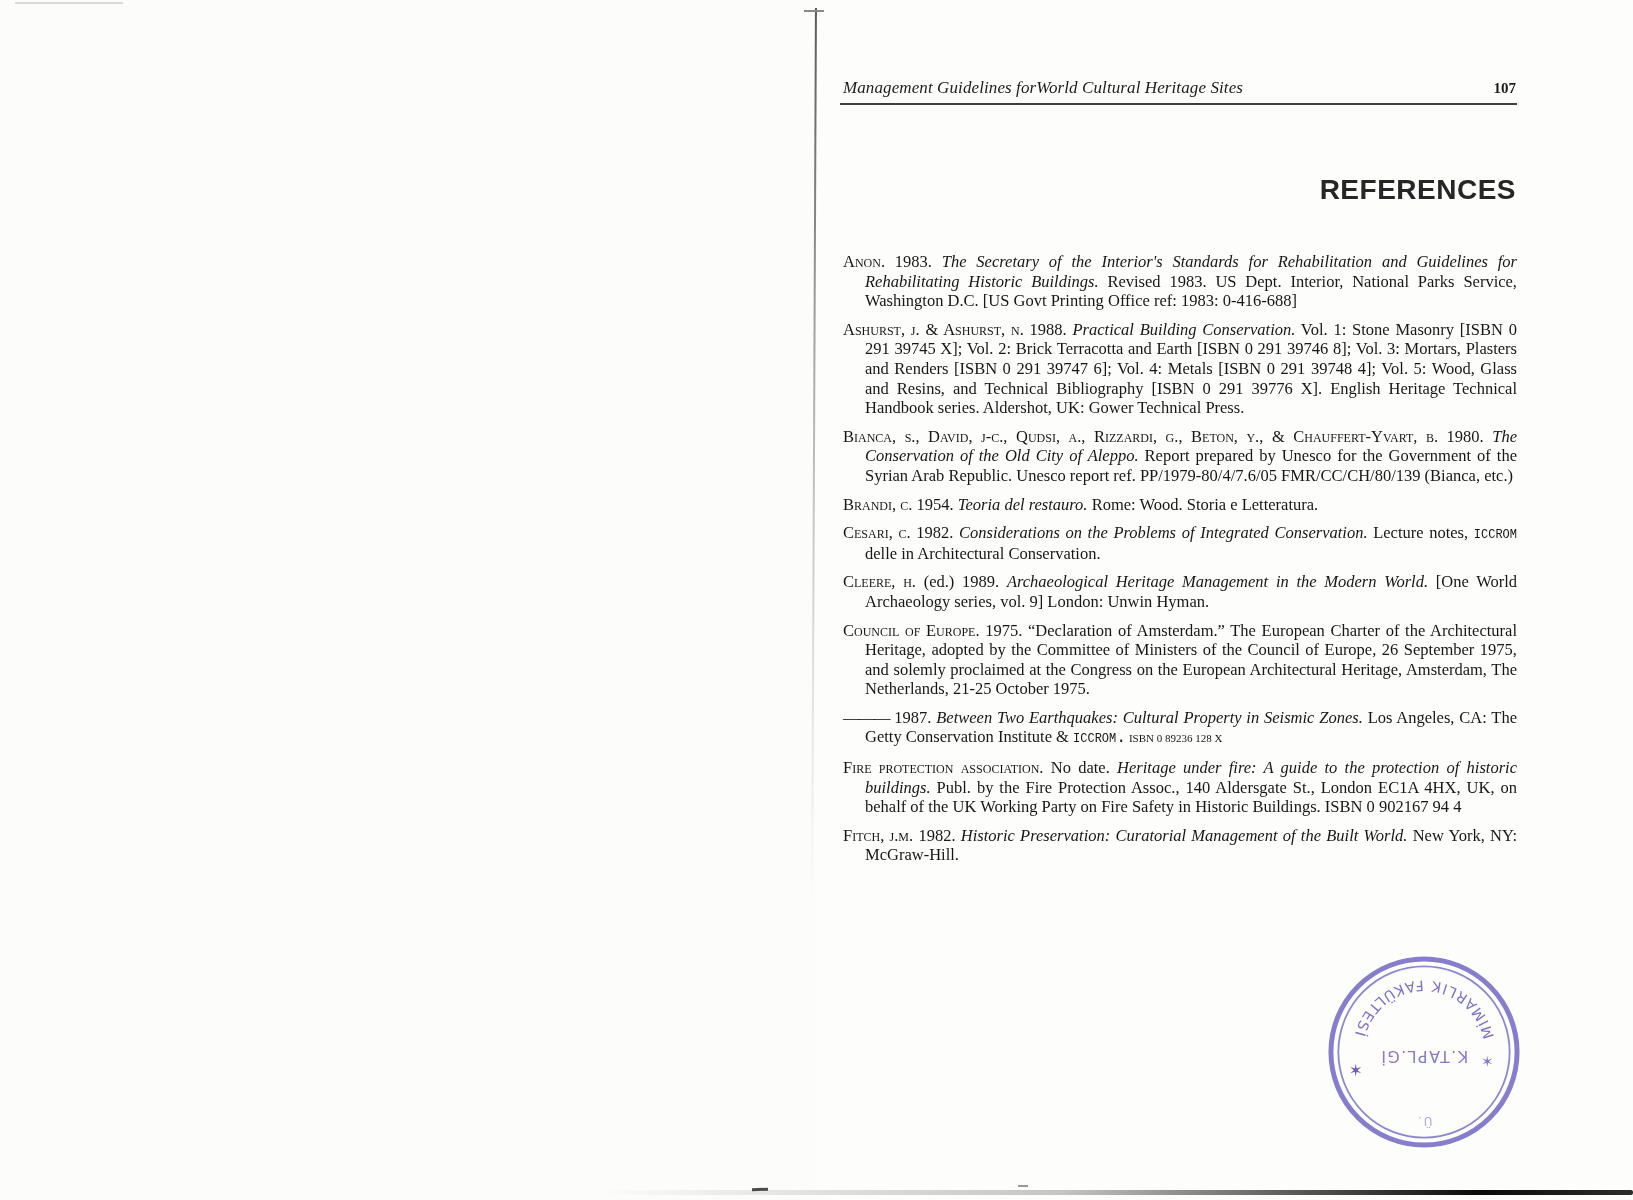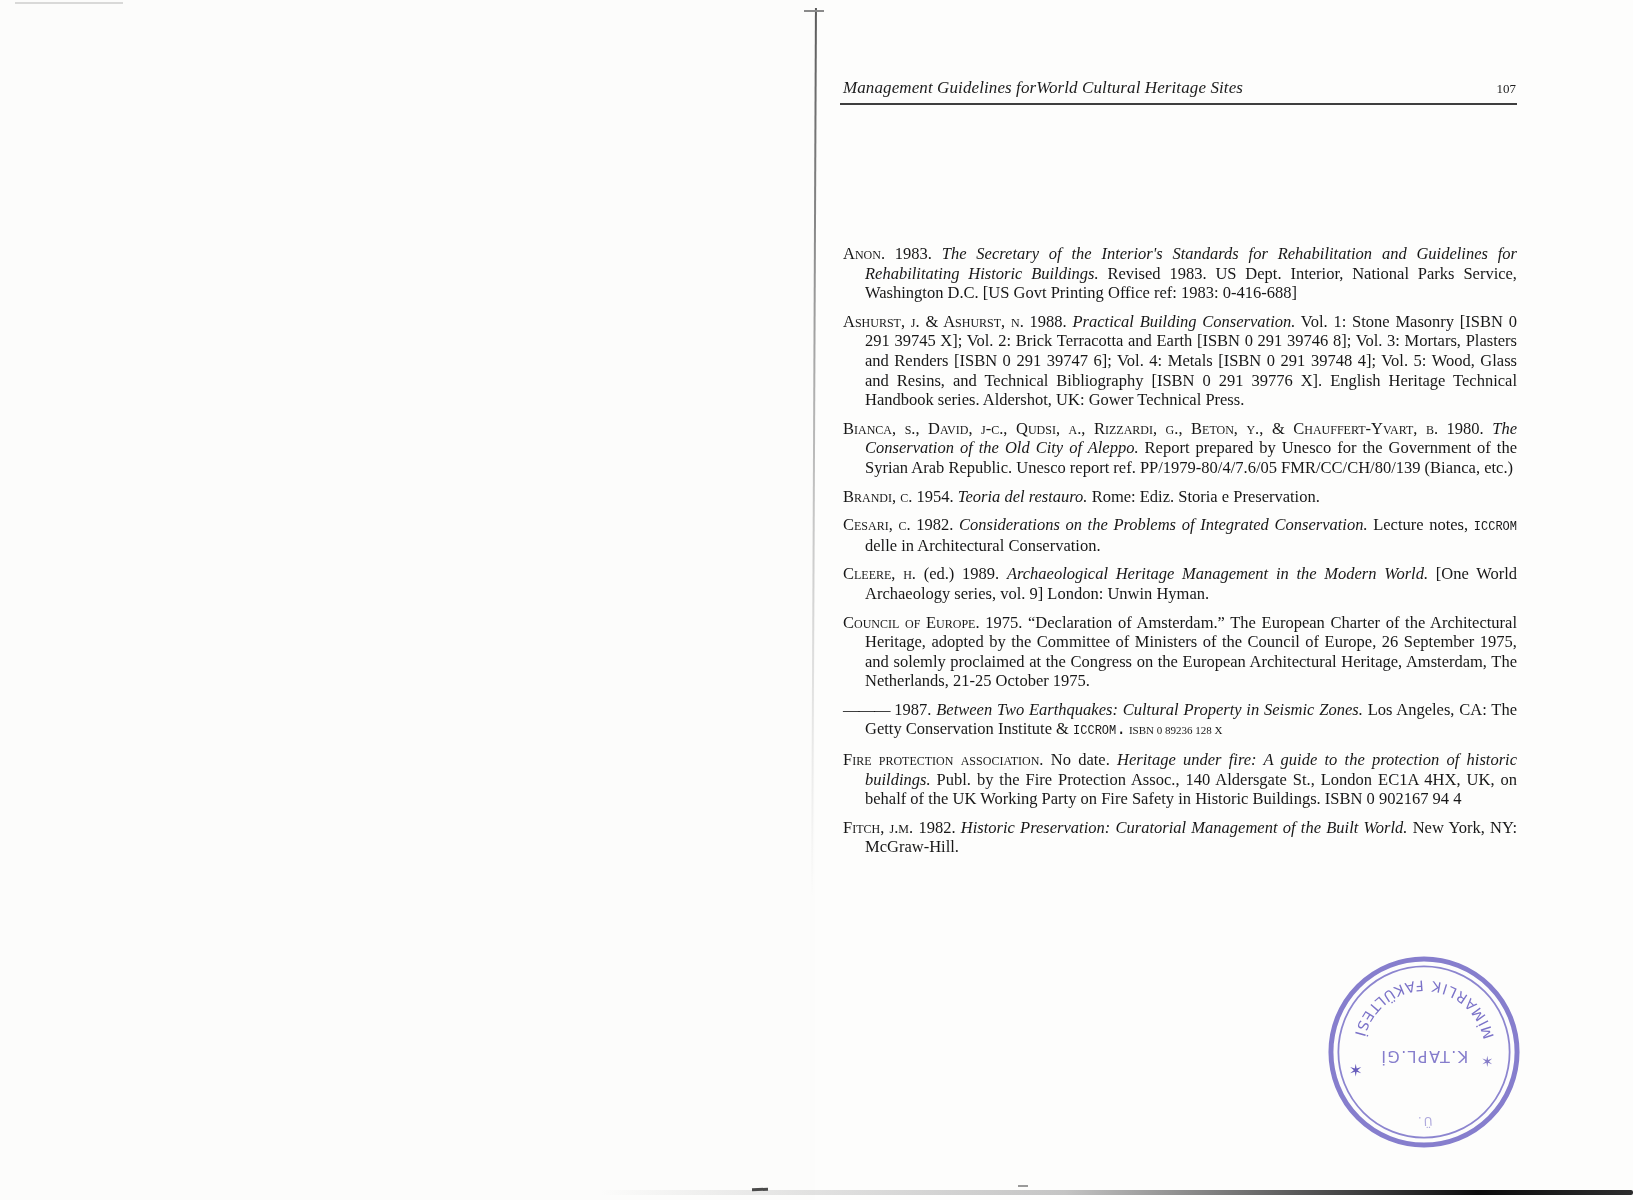--- a/index.html
+++ b/index.html
@@ -27,33 +27,33 @@
   }
   .scan-speck-1 { position:absolute; left:752px; top:1188px; width:16px; height:3px; background:#4b4b4b; transform:rotate(-2deg); }
   .scan-speck-2 { position:absolute; left:1018px; top:1185px; width:10px; height:2px; background:#9a9a9a; }
 
   
   .page-header {
     position:absolute; left:843px; top:78px; width:673px;
     display:flex; justify-content:space-between; align-items:baseline;
   }
   .running-title { font-style:italic; font-size:17px; letter-spacing:.1px; color:#1c1c1c; }
-  .page-number   { font-size:13px; color:#1c1c1c; }
+  .page-number   { font-size:15px; color:#1c1c1c;font-weight:bold; }
   .header-rule   { position:absolute; left:840px; top:103px; width:677px; height:2px; background:#3e3e3e; }
 
   
   .references-title {
     position:absolute; left:843px; top:174px; width:673px;
     text-align:right;
     font-family:"Liberation Sans", sans-serif;
     font-weight:bold; font-size:28px; letter-spacing:.5px; color:#262626;
   }
 
   
-  .references-list { position:absolute; left:843px; top:244px; width:674px; }
+  .references-list { position:absolute; left:843px; top:252px; width:674px; }
   .ref {
     margin:0 0 9px 0;
     font-size:16.5px; line-height:19.6px;
     text-align:justify;
     padding-left:22px; text-indent:-22px;
     color:#171717;
   }
   .run-sc    { font-variant:small-caps; }
   .run-scall { text-transform:lowercase; font-variant:small-caps;font-family:Liberation Mono, monospace; }
   .run-it    { font-style:italic; }
@@ -81,26 +81,27 @@
 
   <div class="page-crease"></div>
   <div class="crease-top-tick"></div>
 
   <div class="page-header">
     <span class="running-title">Management Guidelines forWorld Cultural Heritage Sites</span>
     <span class="page-number">107</span>
   </div>
   <div class="header-rule"></div>
 
+  <div class="references-title">REFERENCES</div>
 
   <div class="references-list" id="references-list">
       <p class="ref"><span class="run-sc">Anon.</span><span class="run-n"> 1983. </span><span class="run-it">The Secretary of the Interior's Standards for Rehabilitation and Guidelines for Rehabilitating Historic Buildings.</span><span class="run-n"> Revised 1983. US Dept. Interior, National Parks Service, Washington D.C. [US Govt Printing Office ref: 1983: 0-416-688]</span></p>
       <p class="ref"><span class="run-sc">Ashurst, j. &amp; Ashurst, n.</span><span class="run-n"> 1988. </span><span class="run-it">Practical Building Conservation.</span><span class="run-n"> Vol. 1: Stone Masonry [ISBN 0 291 39745 X]; Vol. 2: Brick Terracotta and Earth [ISBN 0 291 39746 8]; Vol. 3: Mortars, Plasters and Renders [ISBN 0 291 39747 6]; Vol. 4: Metals [ISBN 0 291 39748 4]; Vol. 5: Wood, Glass and Resins, and Technical Bibliography [ISBN 0 291 39776 X]. English Heritage Technical Handbook series. Aldershot, UK: Gower Technical Press.</span></p>
       <p class="ref"><span class="run-sc">Bianca, s., David, j-c., Qudsi, a., Rizzardi, g., Beton, y., &amp; Chauffert-Yvart, b.</span><span class="run-n"> 1980. </span><span class="run-it">The Conservation of the Old City of Aleppo.</span><span class="run-n"> Report prepared by Unesco for the Government of the Syrian Arab Republic. Unesco report ref. PP/1979-80/4/7.6/05 FMR/CC/CH/80/139 (Bianca, etc.)</span></p>
-      <p class="ref"><span class="run-sc">Brandi, c.</span><span class="run-n"> 1954. </span><span class="run-it">Teoria del restauro.</span><span class="run-n"> Rome: Ediz. Storia e Preservation.</span></p>
+      <p class="ref"><span class="run-sc">Brandi, c.</span><span class="run-n"> 1954. </span><span class="run-it">Teoria del restauro.</span><span class="run-n"> Rome: Wood. Storia e Letteratura.</span></p>
       <p class="ref"><span class="run-sc">Cesari, c.</span><span class="run-n"> 1982. </span><span class="run-it">Considerations on the Problems of Integrated Conservation.</span><span class="run-n"> Lecture notes, </span><span class="run-scall">ICCROM</span><span class="run-n"> delle in Architectural Conservation.</span></p>
       <p class="ref"><span class="run-sc">Cleere, h.</span><span class="run-n"> (ed.) 1989. </span><span class="run-it">Archaeological Heritage Management in the Modern World.</span><span class="run-n"> [One World Archaeology series, vol. 9] London: Unwin Hyman.</span></p>
       <p class="ref"><span class="run-sc">Council of Europe.</span><span class="run-n"> 1975. “Declaration of Amsterdam.” The European Charter of the Architectural Heritage, adopted by the Committee of Ministers of the Council of Europe, 26 September 1975, and solemly proclaimed at the Congress on the European Architectural Heritage, Amsterdam, The Netherlands, 21-25 October 1975.</span></p>
       <p class="ref"><span class="run-dash">———</span><span class="run-n"> 1987. </span><span class="run-it">Between Two Earthquakes: Cultural Property in Seismic Zones.</span><span class="run-n"> Los Angeles, CA: The Getty Conservation Institute &amp; </span><span class="run-scall">ICCROM.</span><span class="run-sm"> ISBN 0 89236 128 X</span></p>
       <p class="ref"><span class="run-sc">Fire protection association.</span><span class="run-n"> No date. </span><span class="run-it">Heritage under fire: A guide to the protection of historic buildings.</span><span class="run-n"> Publ. by the Fire Protection Assoc., 140 Aldersgate St., London EC1A 4HX, UK, on behalf of the UK Working Party on Fire Safety in Historic Buildings. ISBN 0 902167 94 4</span></p>
       <p class="ref"><span class="run-sc">Fitch, j.m.</span><span class="run-n"> 1982. </span><span class="run-it">Historic Preservation: Curatorial Management of the Built World.</span><span class="run-n"> New York, NY: McGraw-Hill.</span></p>
     </div>
 
   <div class="library-stamp">
     <svg viewBox="0 0 200 200">

